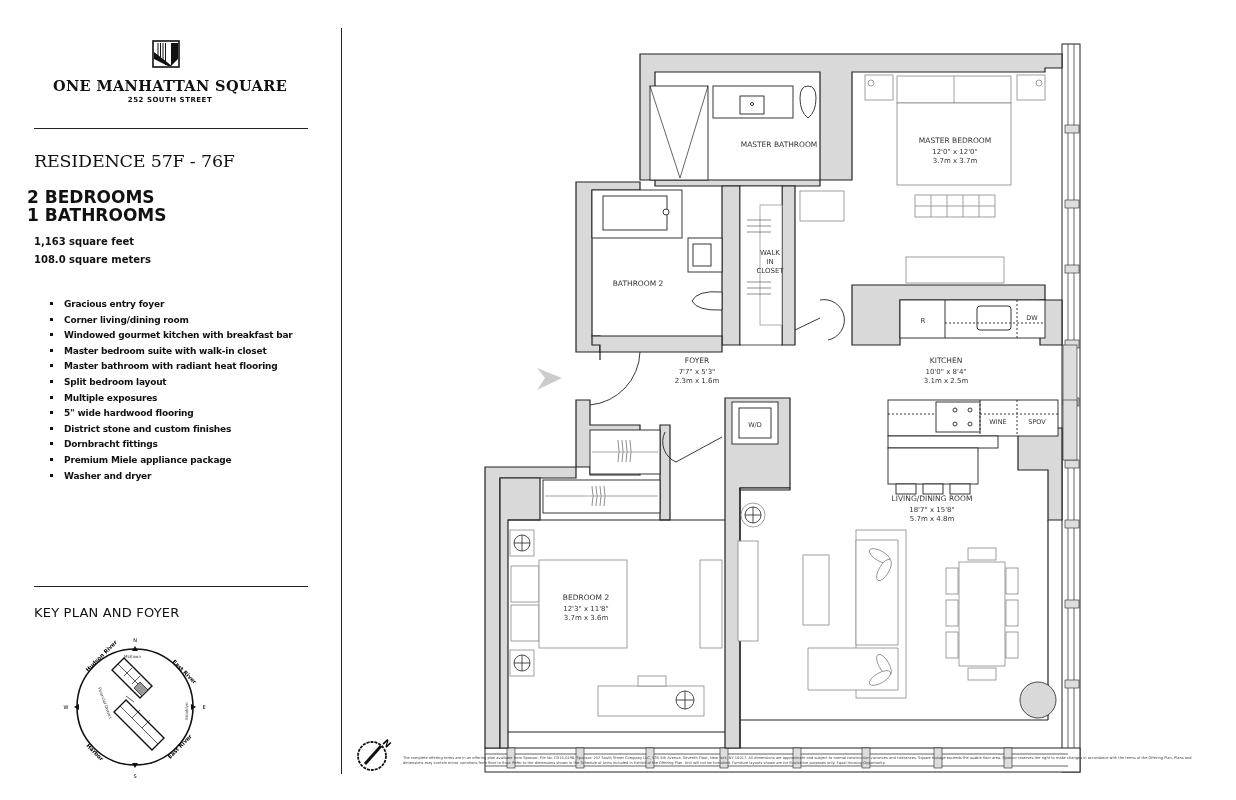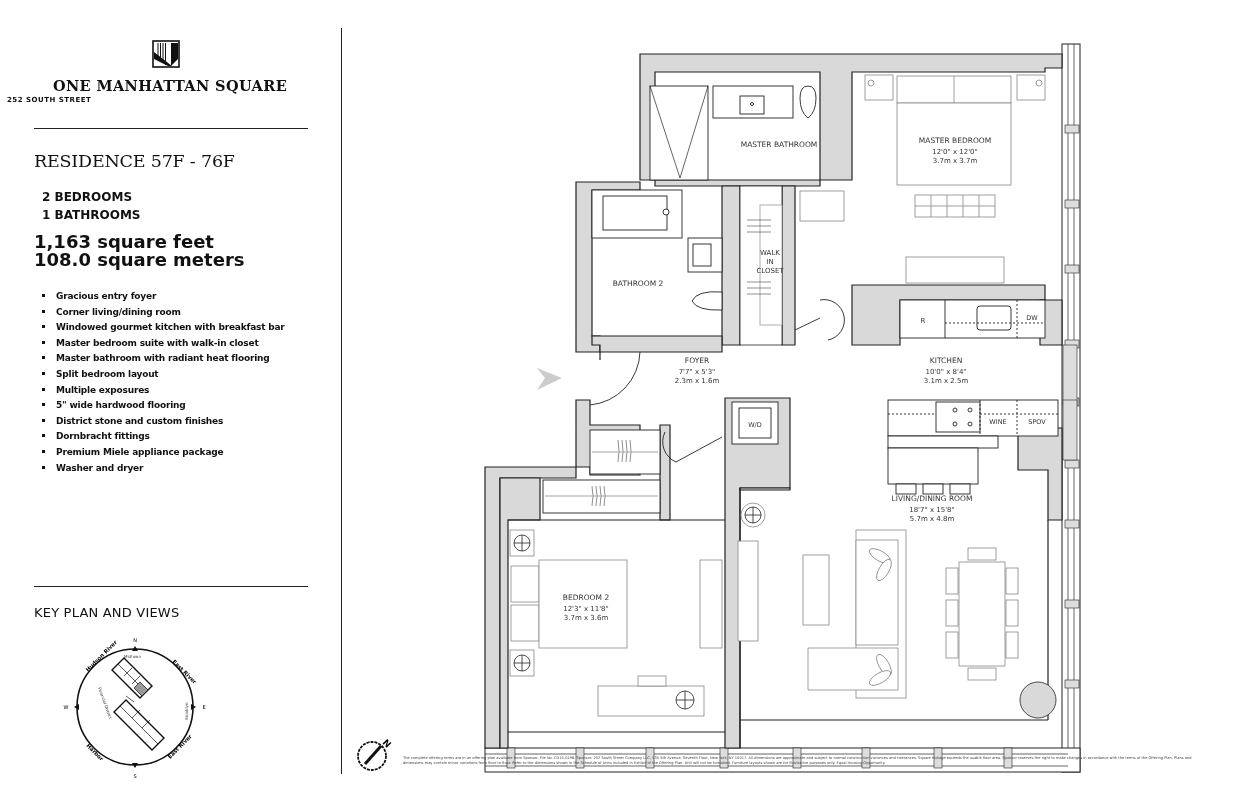--- a/index.html
+++ b/index.html
@@ -1,26 +1,26 @@
 <!DOCTYPE html>
 <html><head>
 <meta charset="utf-8">
 <style>
   html, body { margin:0; padding:0; background:#fff; }
   body { width:1236px; height:800px; position:relative; overflow:hidden; font-family:"DejaVu Sans", sans-serif; color:#111; }
   .left { position:absolute; left:0; top:0; width:340px; height:800px; }
   .vdivider { position:absolute; left:341px; top:28px; width:1px; height:746px; background:#222; }
   .logo-mark { position:absolute; left:152px; top:40px; width:28px; height:28px; }
   .brand { position:absolute; left:0; top:77px; width:340px; text-align:center; font-family:"DejaVu Serif", serif; font-size:14.5px; letter-spacing:0.4px; font-weight:bold;}
-  .address { position:absolute; left:0; top:96px; width:340px; text-align:left; font-size:7px; font-weight:bold; letter-spacing:0.5px;padding-left:7px; }
+  .address { position:absolute; left:0; top:96px; width:340px; text-align:center; font-size:7px; font-weight:bold; letter-spacing:0.5px; }
   .hr1 { position:absolute; left:34px; top:128px; width:274px; height:1px; background:#222; }
   .residence { position:absolute; left:34px; top:151px; font-family:"DejaVu Serif", serif; font-weight:normal; font-size:17.5px; letter-spacing:-0.2px; }
-  .rooms { position:absolute; left:42px; top:188px; font-size:12px; line-height:18px; font-weight:600; }
-  .area { position:absolute; left:34px; top:233px; font-size:18px; line-height:18px; font-weight:bold; }
-  .features { position:absolute; left:34px; top:281px; margin:8px; padding:0; list-style:none; }
+  .rooms { position:absolute; left:27px; top:188px; font-size:17px; line-height:18px; font-weight:600; }
+  .area { position:absolute; left:34px; top:233px; font-size:10px; line-height:18px; font-weight:bold; }
+  .features { position:absolute; left:34px; top:281px; margin:16px; padding:0; list-style:none; }
   .features li { font-size:9px; font-weight:bold; line-height:15.6px; height:15.6px; white-space:nowrap; letter-spacing:-0.2px; }
   .features li .bullet { display:inline-block; width:3px; height:3px; background:#111; margin-right:11px; vertical-align:middle; position:relative; top:-1px; }
   .hr2 { position:absolute; left:34px; top:586px; width:274px; height:1px; background:#222; }
   .keyplan-title { position:absolute; left:34px; top:605px; font-size:13px; letter-spacing:0.2px; }
   .keyplan { position:absolute; left:60px; top:632px; width:150px; height:150px; }
   .plan { position:absolute; left:350px; top:30px; width:886px; height:770px; }
   .disclaimer { position:absolute; left:403px; top:756px; width:800px; font-size:3.6px; line-height:5px; color:#444; }
   .compass-plan { position:absolute; left:355px; top:734px; width:40px; height:40px; }
 </style>
 </head>
@@ -59,21 +59,21 @@
     <li><span class="bullet"></span><span>Split bedroom layout</span></li>
     <li><span class="bullet"></span><span>Multiple exposures</span></li>
     <li><span class="bullet"></span><span>5" wide hardwood flooring</span></li>
     <li><span class="bullet"></span><span>District stone and custom finishes</span></li>
     <li><span class="bullet"></span><span>Dornbracht fittings</span></li>
     <li><span class="bullet"></span><span>Premium Miele appliance package</span></li>
     <li><span class="bullet"></span><span>Washer and dryer</span></li>
   </ul>
 
   <div class="hr2"></div>
-  <div class="keyplan-title">KEY PLAN AND VIEWS</div>
+  <div class="keyplan-title">KEY PLAN AND FOYER</div>
 
   <svg class="keyplan" viewBox="0 0 150 150">
     <circle cx="75" cy="75" r="58" fill="none" stroke="#111" stroke-width="1.6"></circle>
     <polygon points="75,14 72,19 78,19" fill="#111"></polygon>
     <polygon points="75,136 72,131 78,131" fill="#111"></polygon>
     <polygon points="136,75 131,72 131,78" fill="#111"></polygon>
     <polygon points="14,75 19,72 19,78" fill="#111"></polygon>
     <text x="75" y="10" font-size="5" text-anchor="middle" font-family="DejaVu Sans, sans-serif">N</text>
     <text x="75" y="146" font-size="5" text-anchor="middle" font-family="DejaVu Sans, sans-serif">S</text>
     <text x="144" y="77" font-size="5" text-anchor="middle" font-family="DejaVu Sans, sans-serif">E</text>

